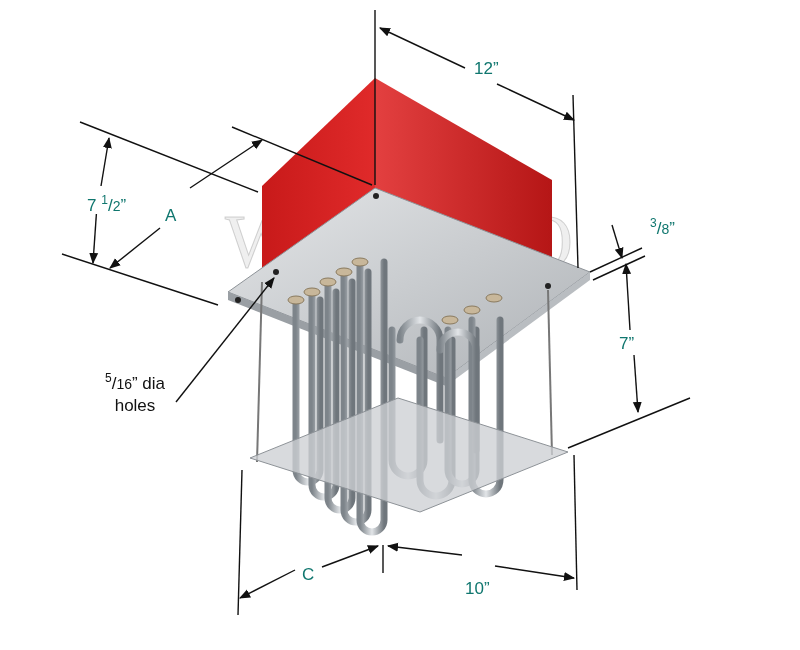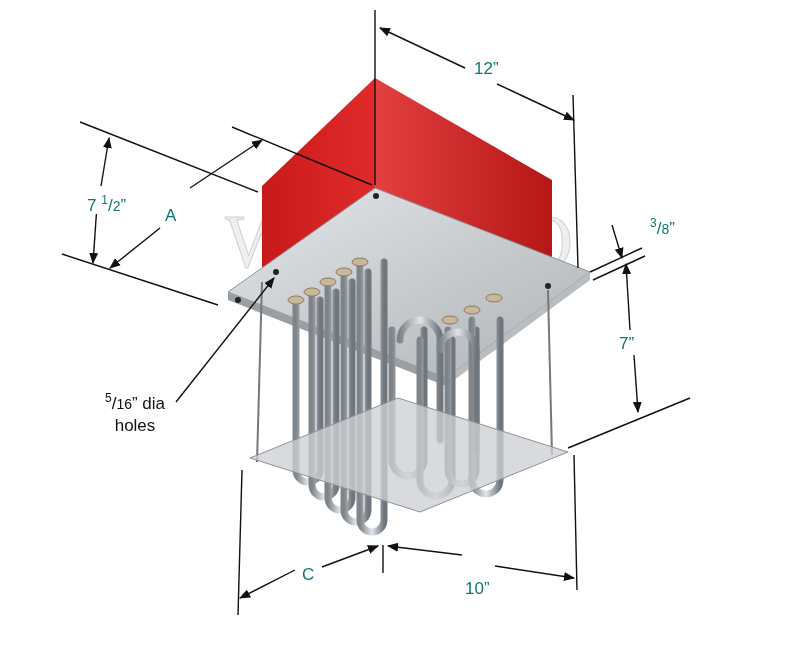--- a/index.html
+++ b/index.html
@@ -131,17 +131,17 @@
   <div class="lbl" style="left:163px;top:207px">A</div>
 
   <div class="lbl" style="left:648px;top:217px"><span class="sup">3</span>/<span class="sub">8</span><span>”</span></div>
 
   <div class="lbl" style="left:617px;top:335px">7”</div>
 
   <div class="lbl" style="left:463px;top:580px">10”</div>
 
   <div class="lbl" style="left:300px;top:566px">C</div>
 
-  <div class="note" style="left:80px;top:387px;width:110px">
+  <div class="note" style="left:80px;top:367px;width:110px">
     <div><span class="sup">5</span>/<span class="sub">16</span><span>”</span><span> dia</span></div>
     <div>holes</div>
   </div>
 </div>
 
 </body></html>

